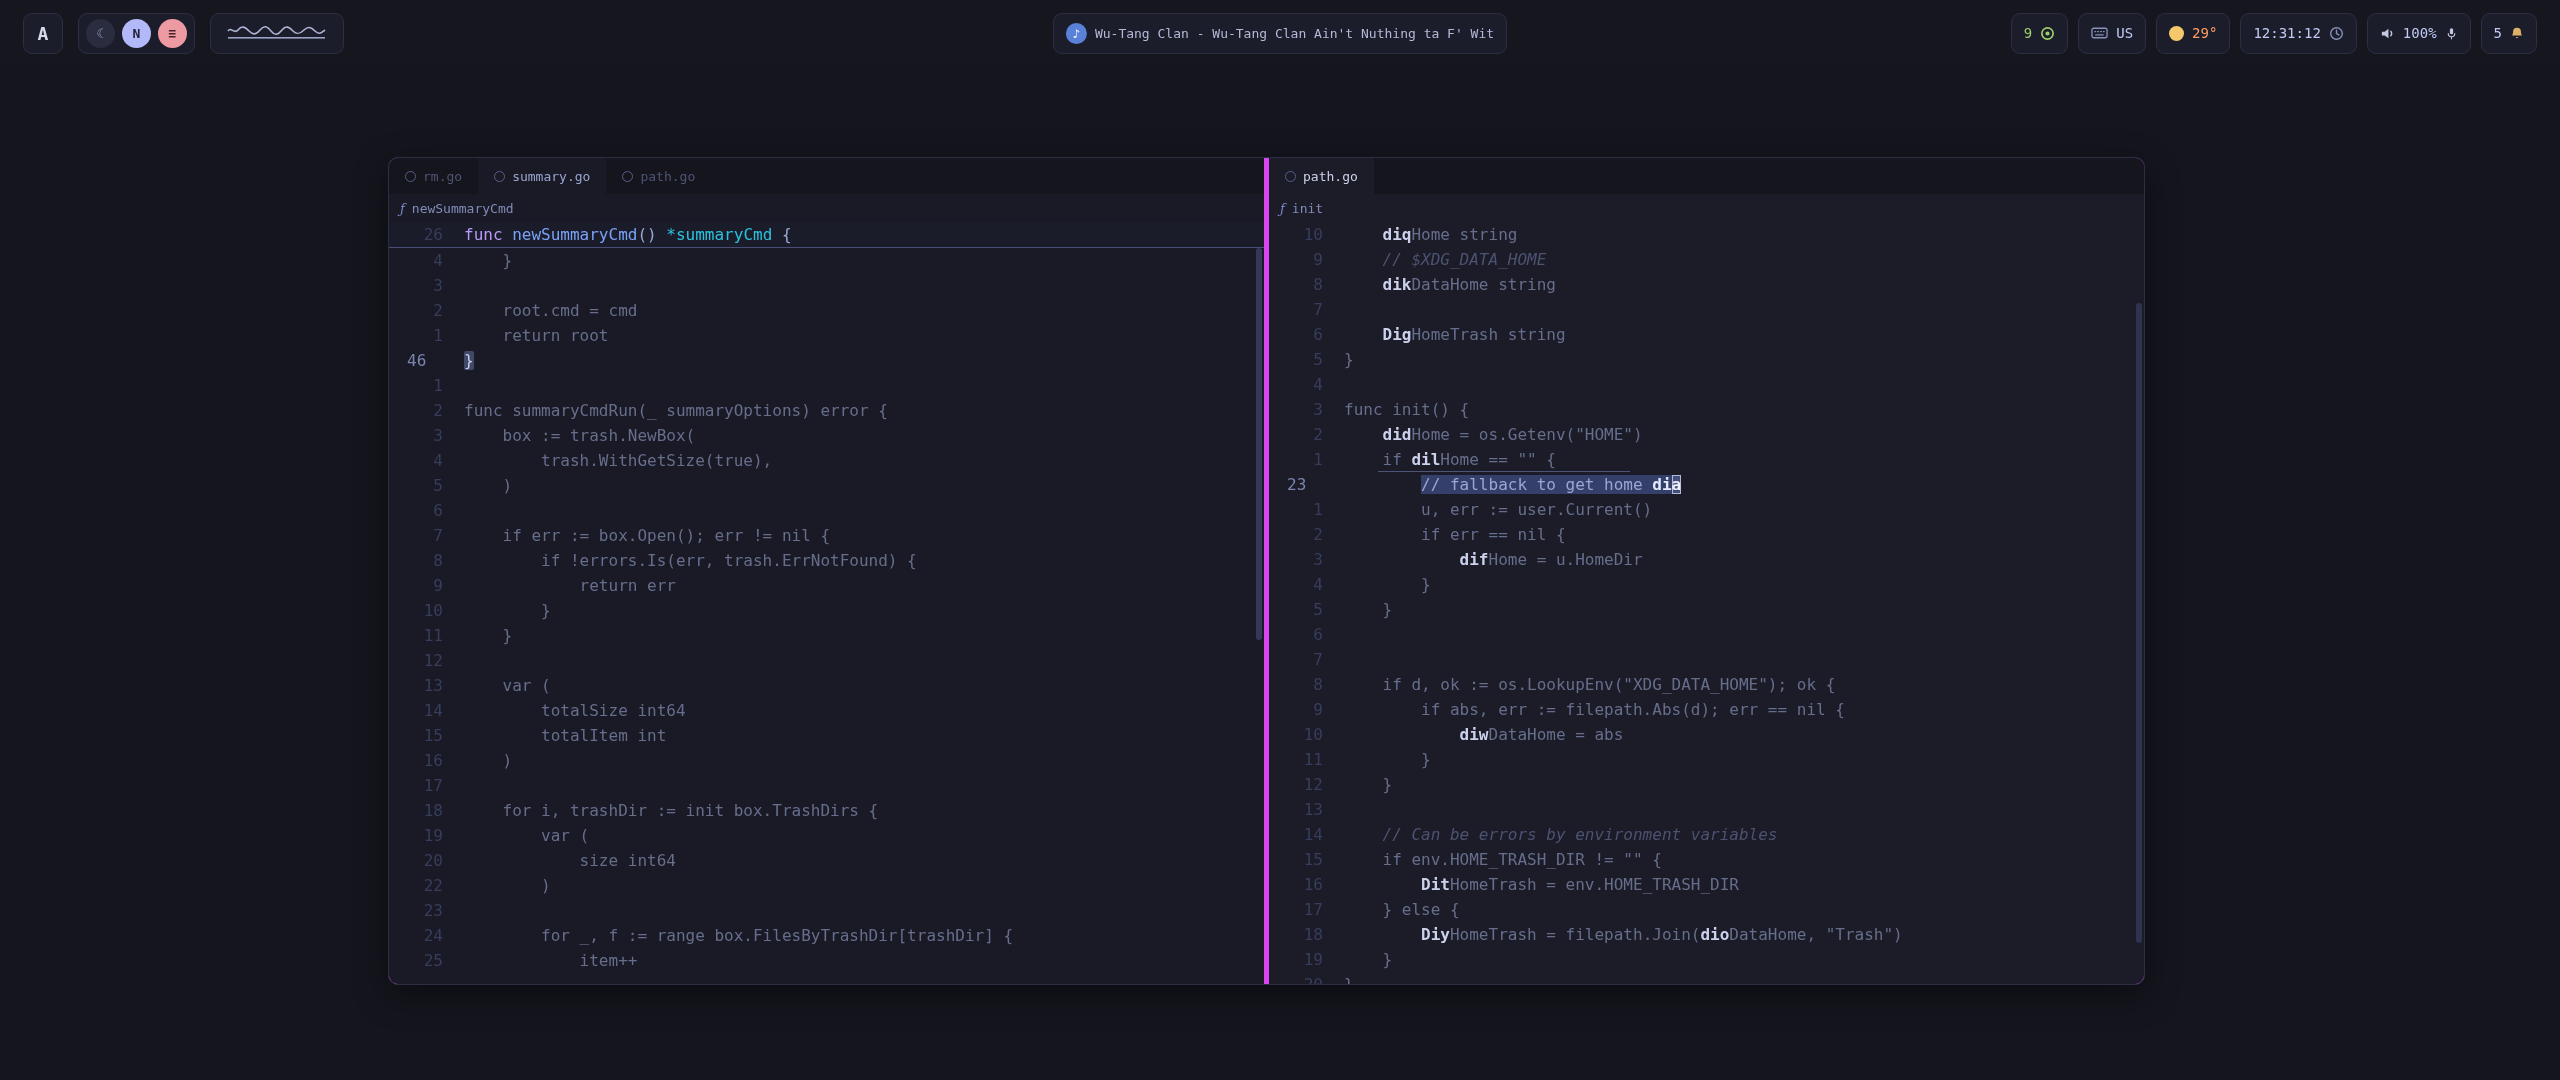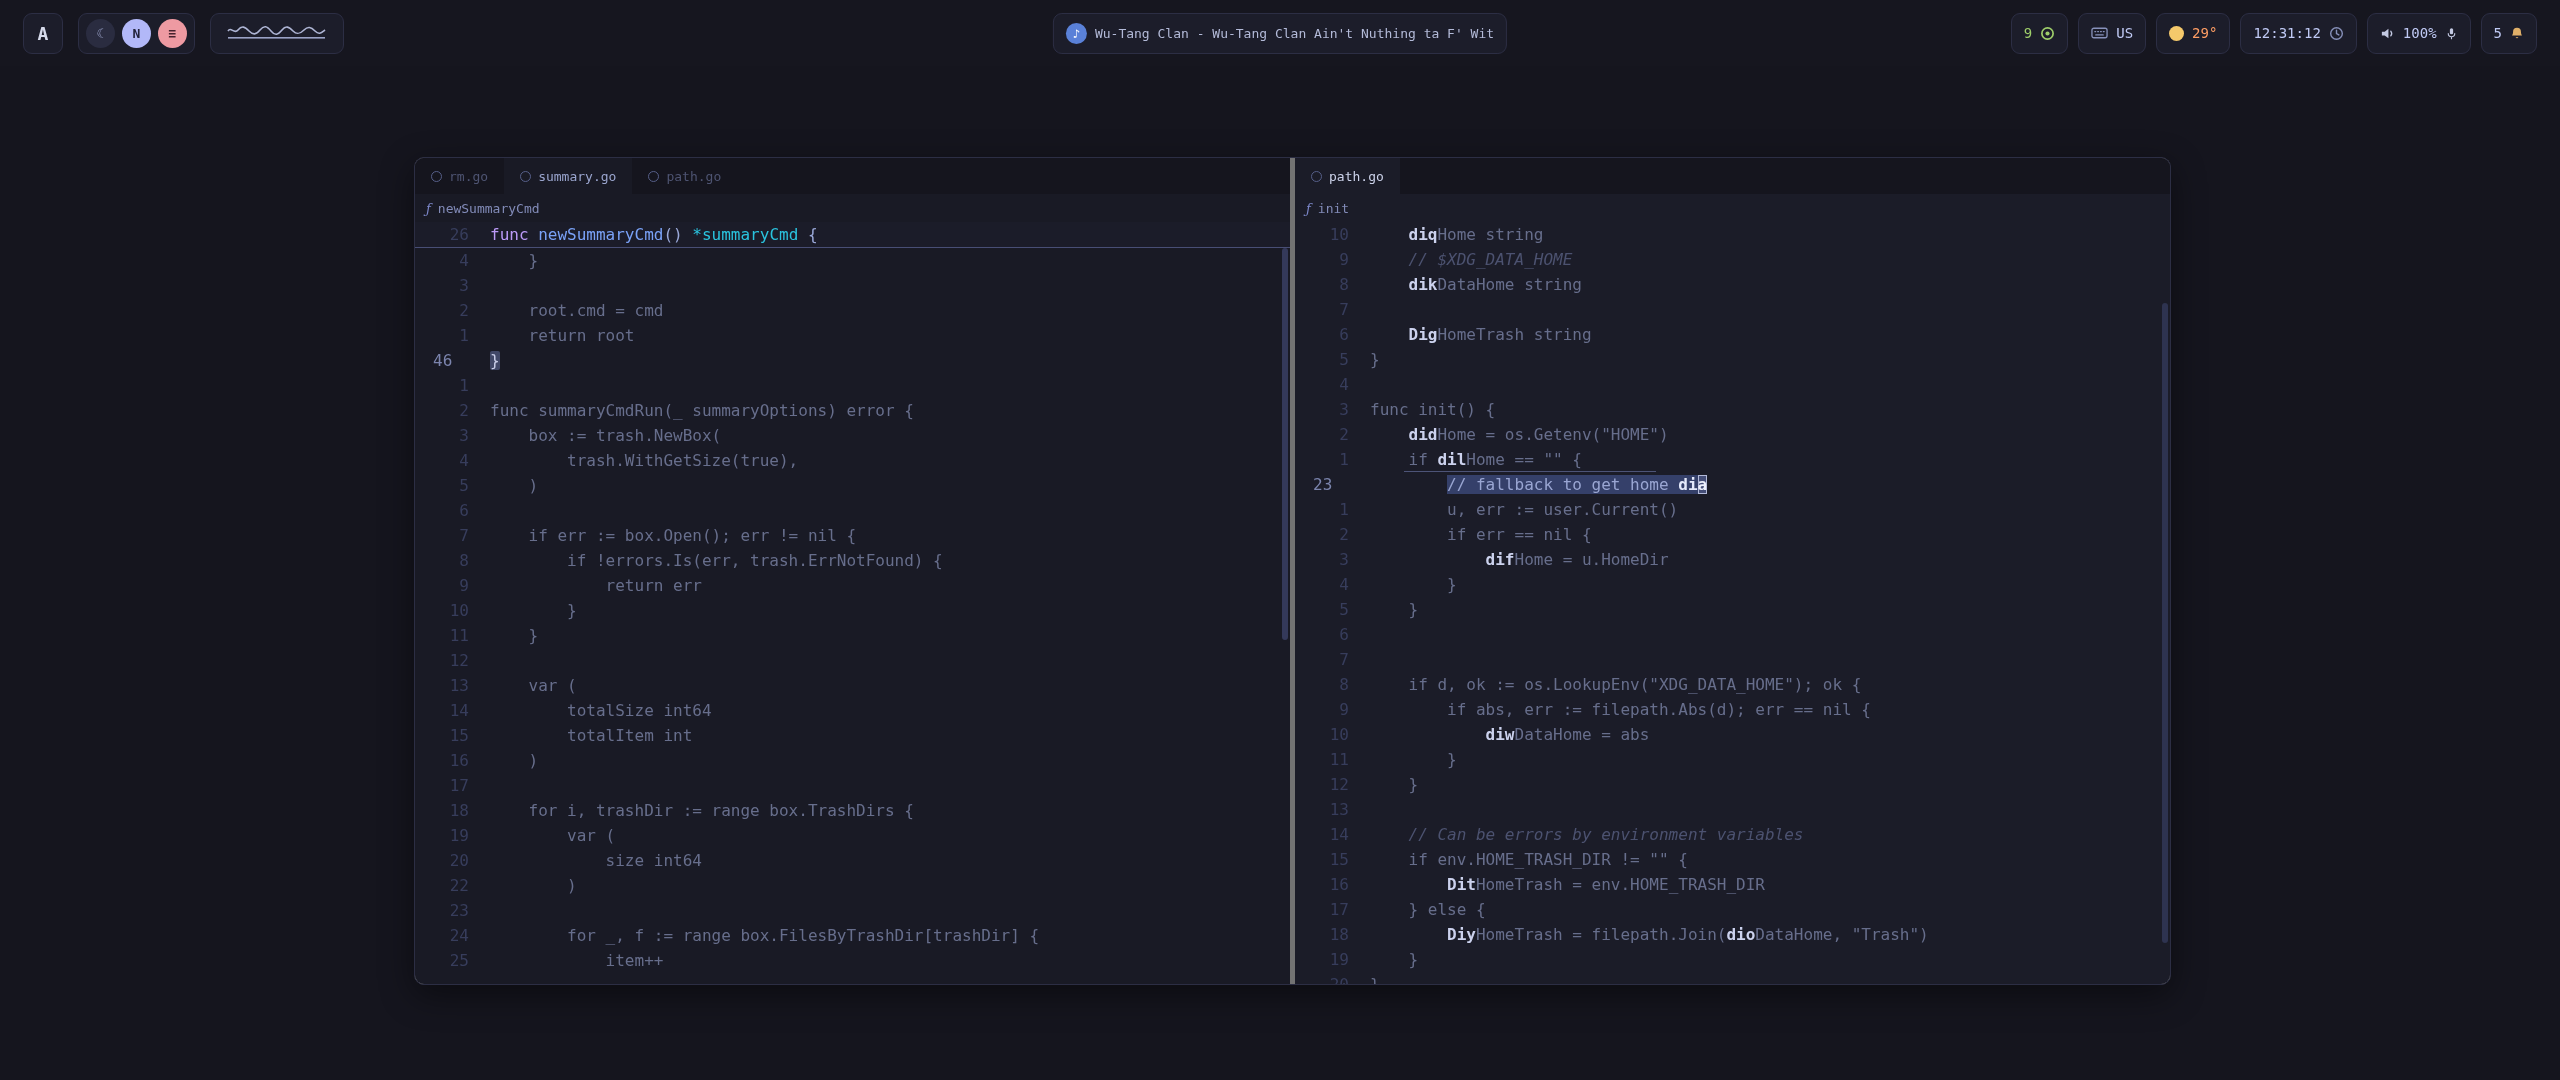--- a/index.html
+++ b/index.html
@@ -27,22 +27,22 @@
            font-size:13px; color:#b3bad8; white-space:nowrap; }
   .media-icon { width:21px; height:21px; border-radius:50%; background:#5a81d8; color:#fff;
                 display:inline-flex; align-items:center; justify-content:center;
                 font-size:12px; flex:none; }
   .green { color:#9ece6a; }
   .orange { color:#ff9e64; }
   .sun { width:15px; height:15px; border-radius:50%; background:#f5c96b; display:inline-block; }
   .ic { flex:none; }
 
   
-  .editor { position:absolute; left:414px; top:157px; width:1757px; height:828px;
-            background:#737373; border:1px solid #2c2e44; border-radius:10px;
+  .editor { position:absolute; left:388px; top:157px; width:1757px; height:828px;
+            background:#d946ef; border:1px solid #2c2e44; border-radius:10px;
             display:flex; gap:5px; overflow:hidden;
             box-shadow:0 10px 34px rgba(0,0,0,.45); }
   .pane { flex:1; min-width:0; display:flex; flex-direction:column; position:relative;
           overflow:hidden; }
   .pane-left { background:#191a25; }
   .pane-right { background:#1b1c28; }
   .tabbar { height:36px; flex:none; background:#15151e; display:flex; }
   .tab { display:flex; align-items:center; gap:7px; padding:0 16px; border:none;
          background:transparent; color:#4e5472; font-family:"DejaVu Sans Mono",monospace;
          font-size:13px; }
@@ -261,21 +261,21 @@
         <div class="line">
           <span class="num">16</span>
           <span class="text"><span class="seg c">    )</span></span>
         </div>
         <div class="line">
           <span class="num">17</span>
           <span class="text"></span>
         </div>
         <div class="line">
           <span class="num">18</span>
-          <span class="text"><span class="seg c">    for i, trashDir := range box.TrashDirs {</span></span>
+          <span class="text"><span class="seg c">    for i, trashDir := init box.TrashDirs {</span></span>
         </div>
         <div class="line">
           <span class="num">19</span>
           <span class="text"><span class="seg c">        var (</span></span>
         </div>
         <div class="line">
           <span class="num">20</span>
           <span class="text"><span class="seg c">            size int64</span></span>
         </div>
         <div class="line">

